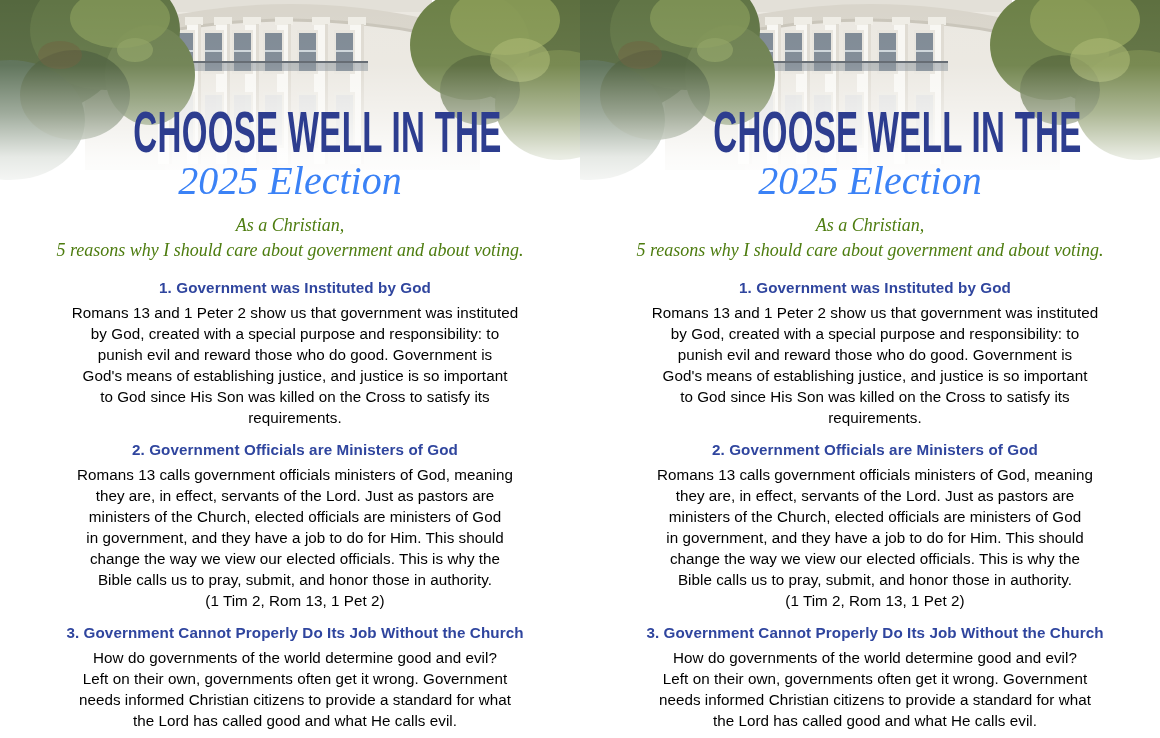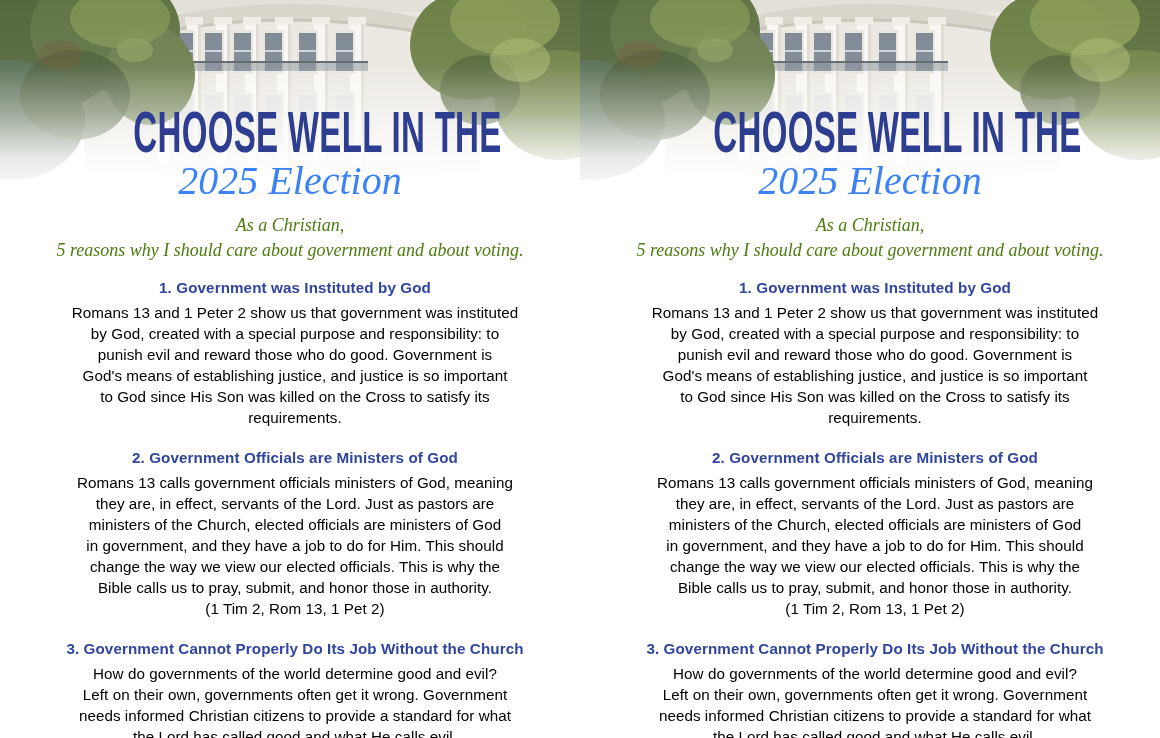--- a/index.html
+++ b/index.html
@@ -48,21 +48,21 @@
     font:italic 400 18px/25px "Liberation Serif", serif;
     color:#4d7c0f;
     z-index:2;
   }
   .sections {
     position:absolute; top:279px; left:66px;
     width:458px;
     text-align:center;
     z-index:2;
   }
-  .section + .section { margin-top:21px; }
+  .section + .section { margin-top:13px; }
   .section h3 {
     margin:0;
     font:700 15.2px/17px "Liberation Sans", sans-serif;
     color:#2f459e;
     letter-spacing:0.1px;
   }
   .section p {
     margin:6px 0 0 0;
     font:400 15.2px/21px "Liberation Sans", sans-serif;
     color:#000000;

